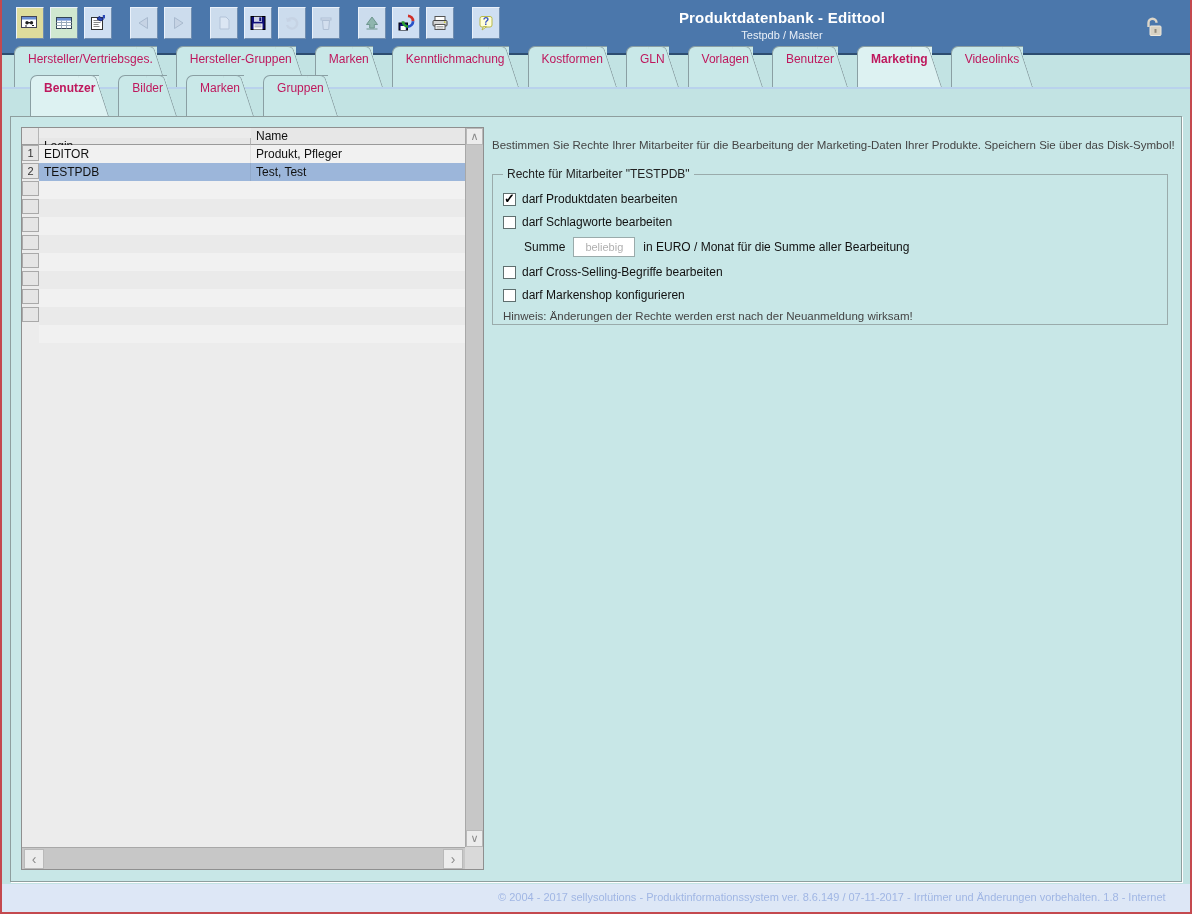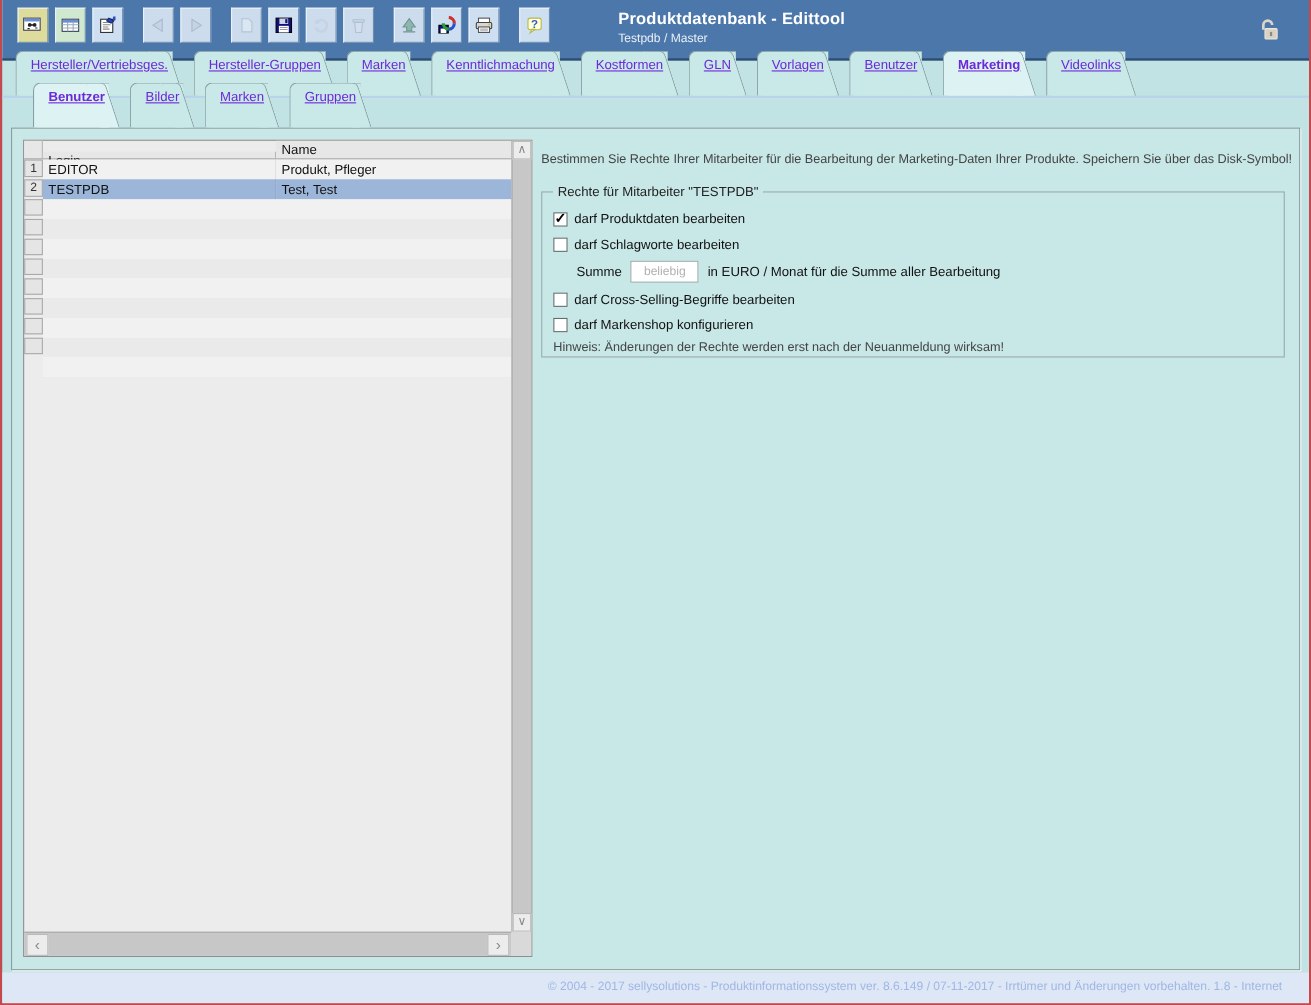--- a/index.html
+++ b/index.html
@@ -17,34 +17,34 @@
   .tbgap { width:12px; height:1px; }
   .tb { width:28px; height:32px; margin-right:6px; background:#cfdff2; cursor:pointer;
     border:1px solid; border-color:#eaf1fa #6f8db0 #6f8db0 #eaf1fa;
     display:flex; align-items:center; justify-content:center; padding:0; }
   .tb svg { display:block; }
   .tb.bg-y { background:#dedc9c; }
   .tb.bg-g { background:#d0e8d0; }
   .tb.bg-t { background:#abd6cc; }
   .tb.disabled { background:#ccdced; cursor:default; }
 
-  .titles { position:absolute; left:560px; width:440px; top:9px; text-align:left; color:#fff; }
+  .titles { position:absolute; left:560px; width:440px; top:9px; text-align:center; color:#fff; }
   .title { font-size:15px; font-weight:bold; letter-spacing:.2px; }
   .subtitle { font-size:11px; margin-top:3px; color:#e9eff7; }
   .lock { position:absolute; right:24px; top:13px; }
 
   
   .maintabs { position:absolute; left:0; right:0; top:55px; height:32px;
     padding-left:12px; display:flex; align-items:flex-end; }
   .subtabs  { position:absolute; left:0; right:0; top:89px; height:27px;
     padding-left:28px; display:flex; align-items:flex-end; }
   .tab { position:relative; z-index:1; height:41px; line-height:24px;
-    padding:0 4px 0 13px; margin-right:19px; font-size:12px; color:#6d28d9;
+    padding:0 4px 0 13px; margin-right:19px; font-size:12px; color:#be185d;
     background:#c9e8e8; border:1px solid #8a9fa3; border-bottom:none; border-right:none;
-    border-top-left-radius:7px; cursor:pointer; white-space:nowrap;text-decoration:underline; }
+    border-top-left-radius:7px; cursor:pointer; white-space:nowrap; }
   .tab::after { content:""; position:absolute; z-index:-1; top:-1px; bottom:0; right:-10px; width:17px;
     background:inherit; border-top:1px solid #8a9fa3; border-right:1px solid #8a9fa3;
     border-top-right-radius:5px; transform:skewX(18deg); transform-origin:0 100%; }
   .tab.active { z-index:2; font-weight:bold; background:#ddf2f2; }
   .tabline { position:absolute; left:0; right:0; top:87px; height:2px; background:#b9d2ec; }
 
   
   .content { position:absolute; left:8px; top:116px; width:1172px; height:766px;
     background:#c8e7e7; border:1px solid #8e9e9e; box-shadow:1px 1px 0 #ffffff; }
 

